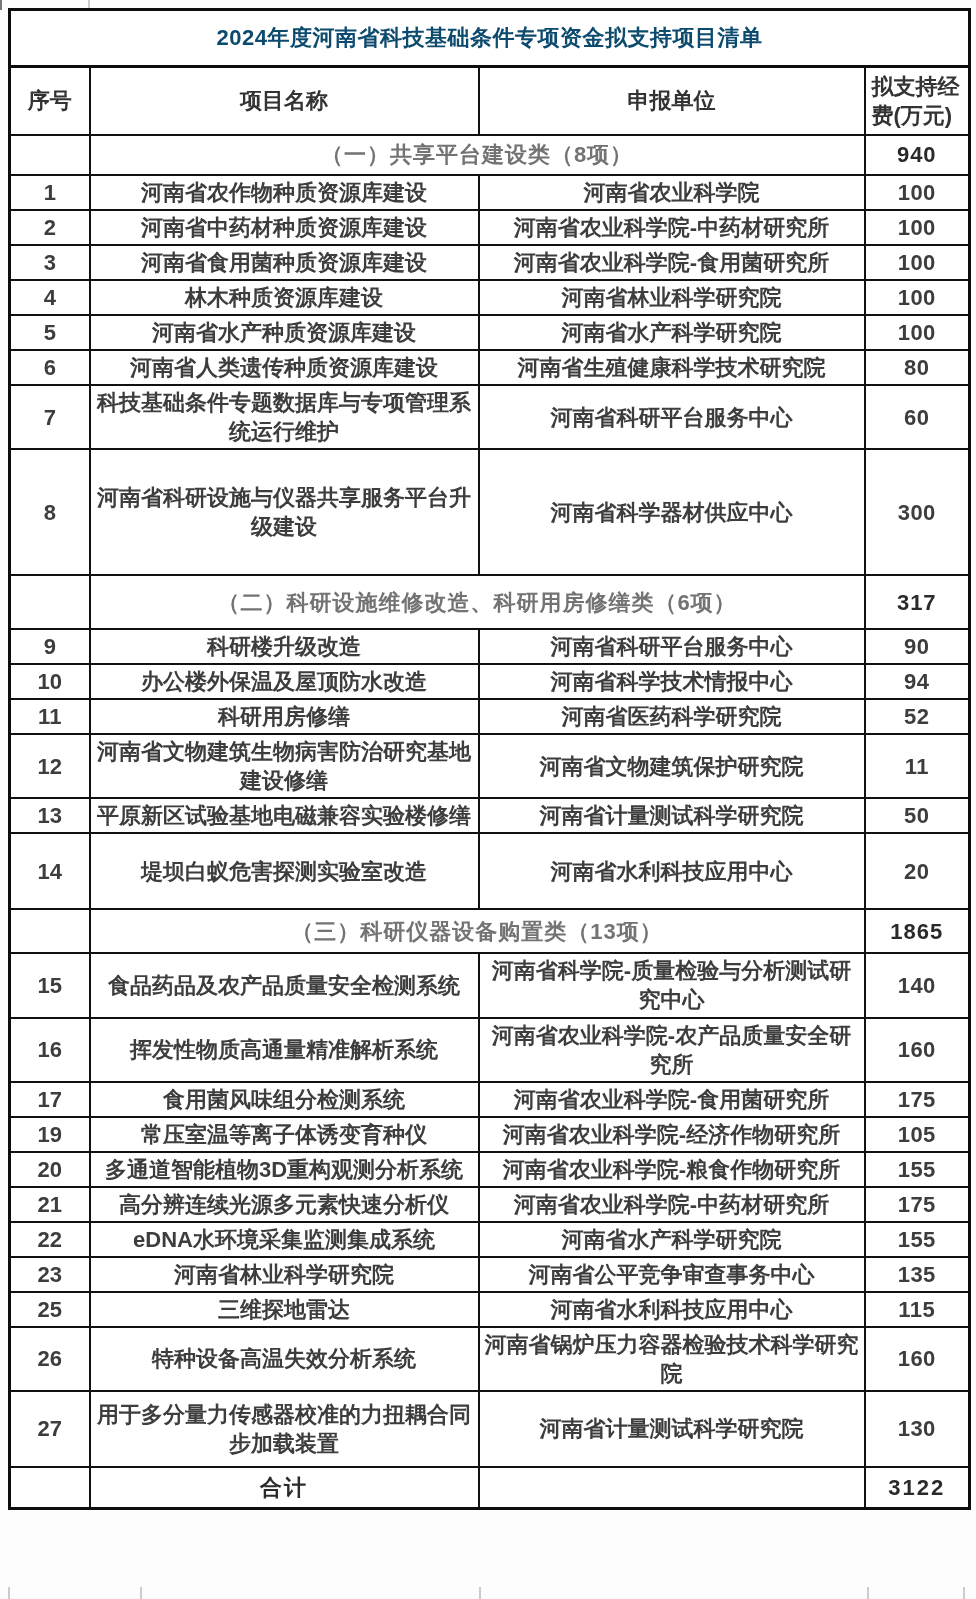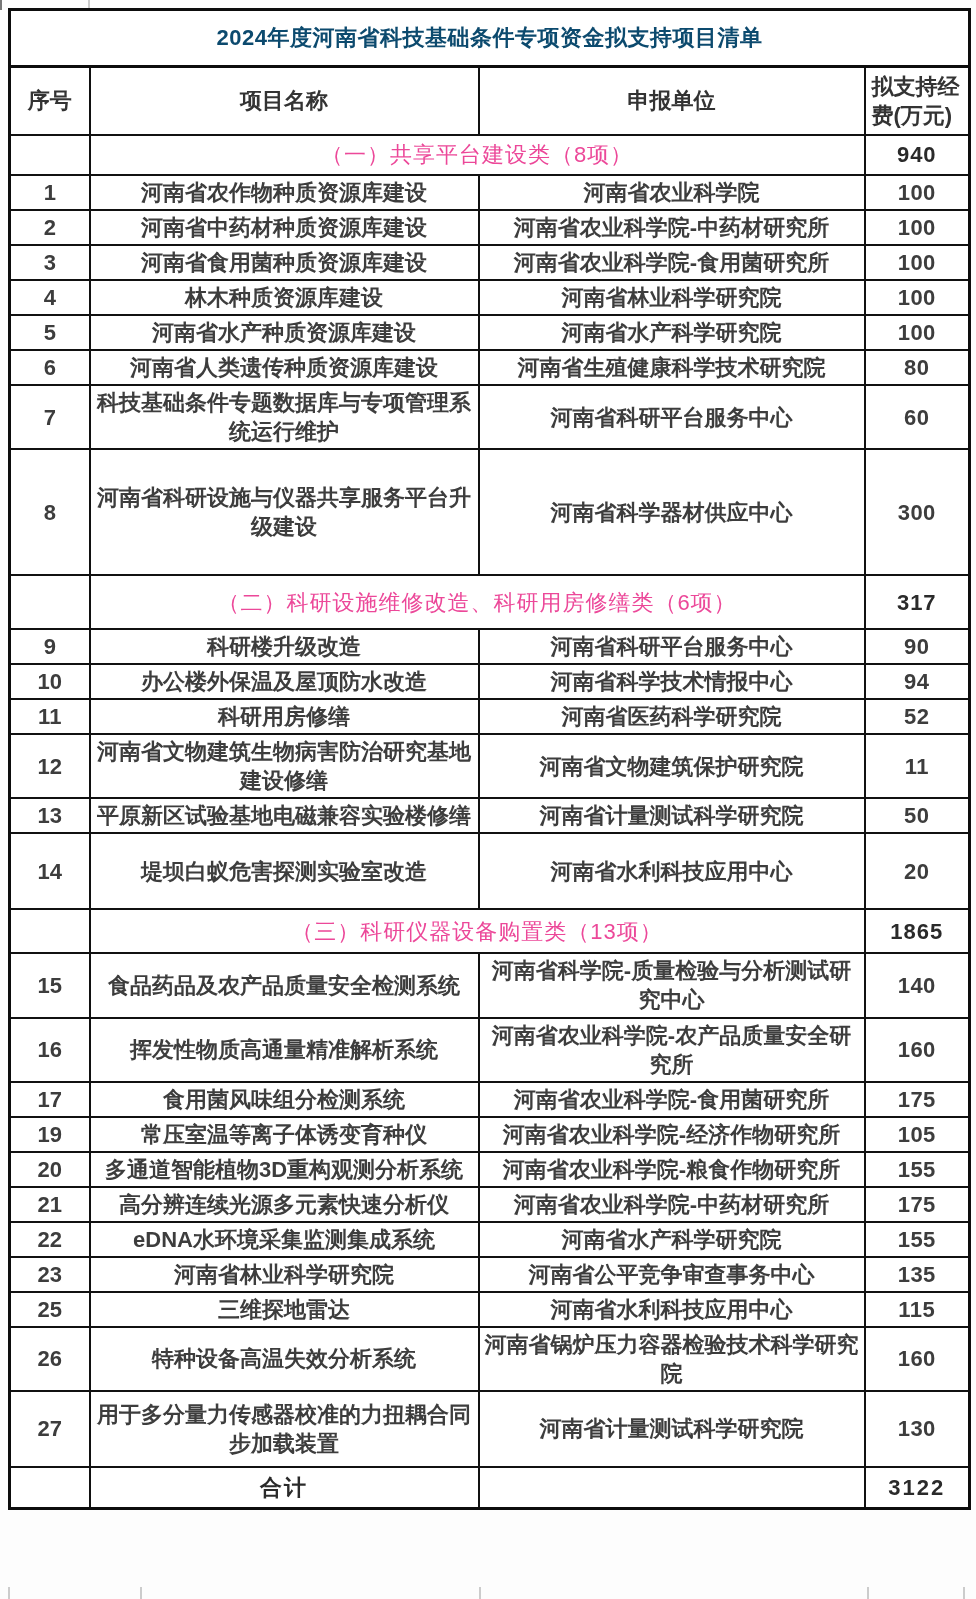--- a/index.html
+++ b/index.html
@@ -53,22 +53,22 @@
     height: 62px;
     font-size: 22px;
     font-weight: 700;
     color: #333333;
   }
   tr.header-row th.fee-head {
     padding: 2px 6px;
     text-align: left;
   }
   tr.section-row td {
-    font-weight: 400;
-    color: #ec4899;
+    font-weight: 700;
+    color: #737373;
     letter-spacing: 1px;
   }
   tr.section-row td.c-fee,
   tr.footer-row td.c-fee {
     font-weight: 700;
     color: #2a2a2a;
   }
   tr.data-row td.c-fee {
     letter-spacing: 0.5px;
   }

